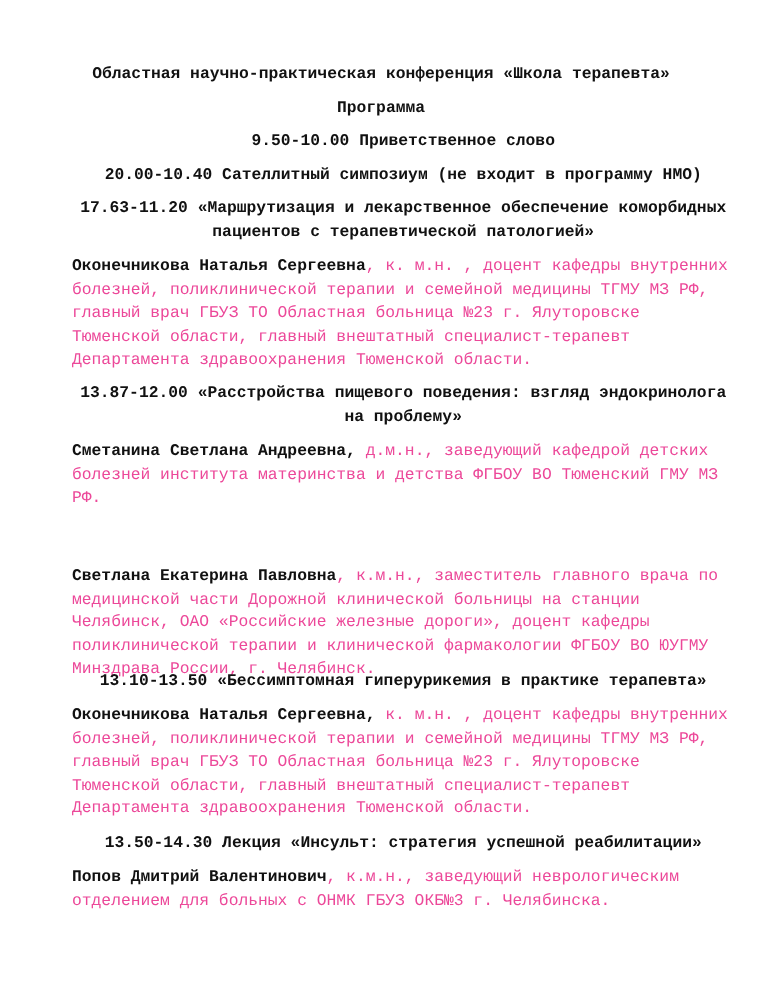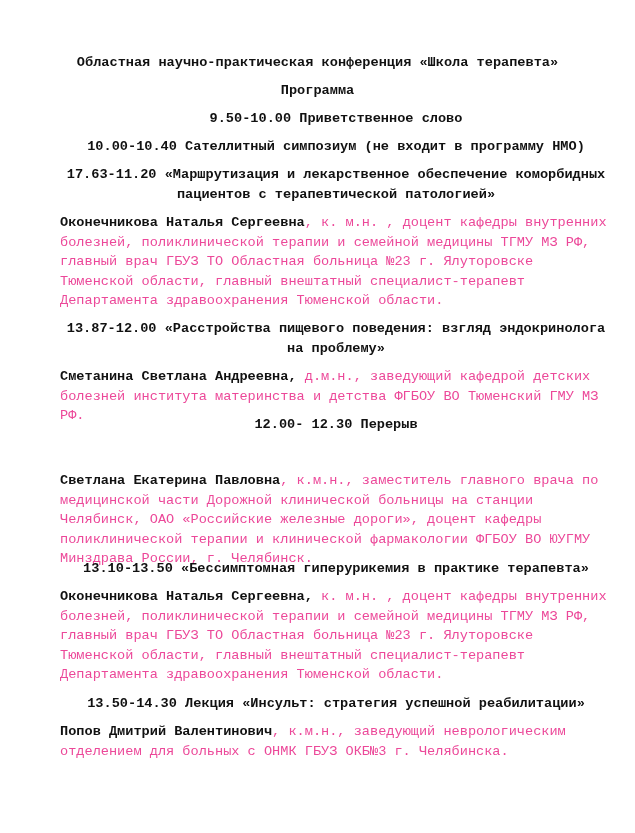--- a/index.html
+++ b/index.html
@@ -15,33 +15,32 @@
     .plain { color: #ec4899; }
   </style>
 </head>
 <body>
 
 <div class="page">
   <div class="title" style="top:33px;">Областная научно-практическая конференция «Школа терапевта»</div>
   <div class="title" style="top:61px;">Программа</div>
 
   <div class="block b" style="top:89px;">9.50-10.00 Приветственное слово</div>
-  <div class="block b" style="top:117px;">10.00-10.40 Сателлитный симпозиум (не входит в программу НМО)</div>
+  <div class="block b" style="top:117px;">20.00-10.40 Сателлитный симпозиум (не входит в программу НМО)</div>
 
   <div class="block b" style="top:145px;">17.63-11.20 «Маршрутизация и лекарственное обеспечение коморбидных пациентов с терапевтической патологией»</div>
   <div class="block" style="top:193px;">
     <span class="b">Оконечникова Наталья Сергеевна</span><span class="plain">, к. м.н. , доцент кафедры внутренних болезней, поликлинической терапии и семейной медицины ТГМУ МЗ РФ, главный врач ГБУЗ ТО Областная больница №23 г. Ялуторовске Тюменской области, главный внештатный специалист-терапевт Департамента здравоохранения Тюменской области.</span>
   </div>
 
   <div class="block b" style="top:299px;">13.87-12.00 «Расстройства пищевого поведения: взгляд эндокринолога на проблему»</div>
   <div class="block" style="top:347px;">
     <span class="b">Сметанина Светлана Андреевна,</span><span class="plain"> д.м.н., заведующий кафедрой детских болезней института материнства и детства ФГБОУ ВО Тюменский ГМУ МЗ РФ.</span>
   </div>
 
-  <div class="block b" style="top:395px;">12.00- 12.30 Перерыв</div>
 
   <div class="block" style="top:451px;">
     <span class="b">Светлана Екатерина Павловна</span><span class="plain">, к.м.н., заместитель главного врача по медицинской части Дорожной клинической больницы на станции Челябинск, ОАО «Российские железные дороги», доцент кафедры поликлинической терапии и клинической фармакологии ФГБОУ ВО ЮУГМУ Минздрава России, г. Челябинск.</span>
   </div>
 
   <div class="block b" style="top:539px;">13.10-13.50 «Бессимптомная гиперурикемия в практике терапевта»</div>
   <div class="block" style="top:567px;">
     <span class="b">Оконечникова Наталья Сергеевна,</span><span class="plain"> к. м.н. , доцент кафедры внутренних болезней, поликлинической терапии и семейной медицины ТГМУ МЗ РФ, главный врач ГБУЗ ТО Областная больница №23 г. Ялуторовске Тюменской области, главный внештатный специалист-терапевт Департамента здравоохранения Тюменской области.</span>
   </div>
 

